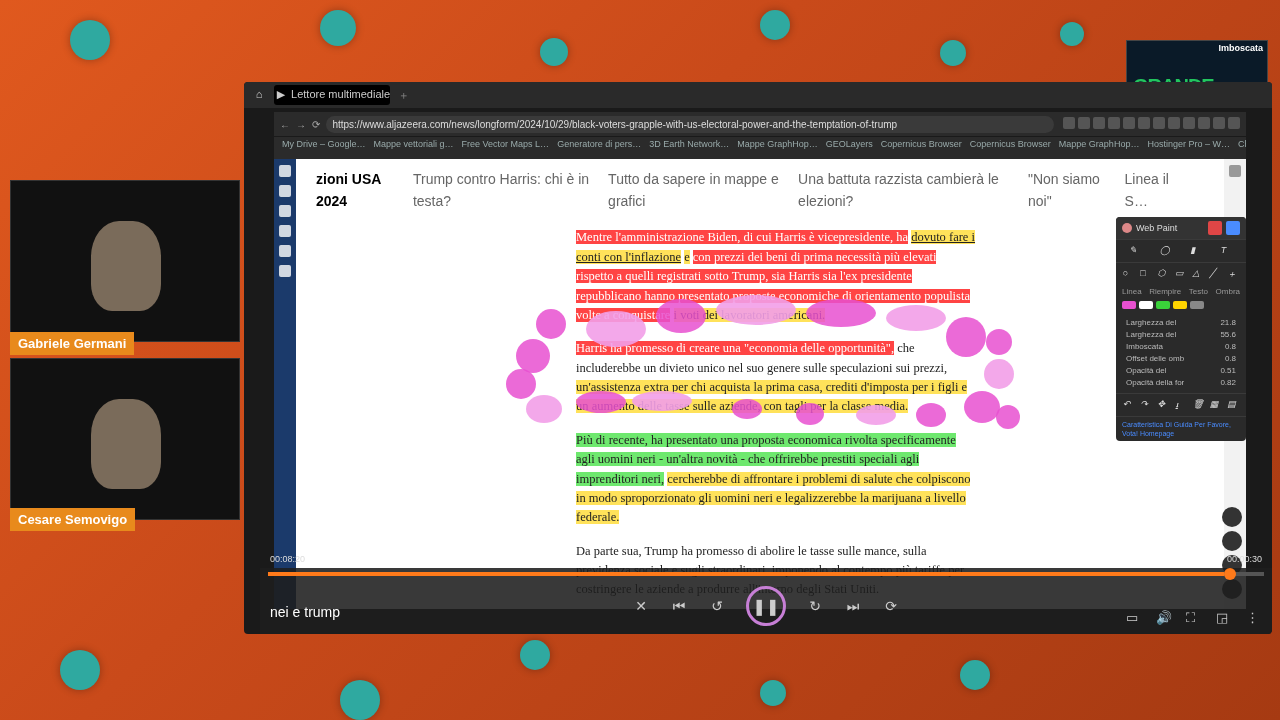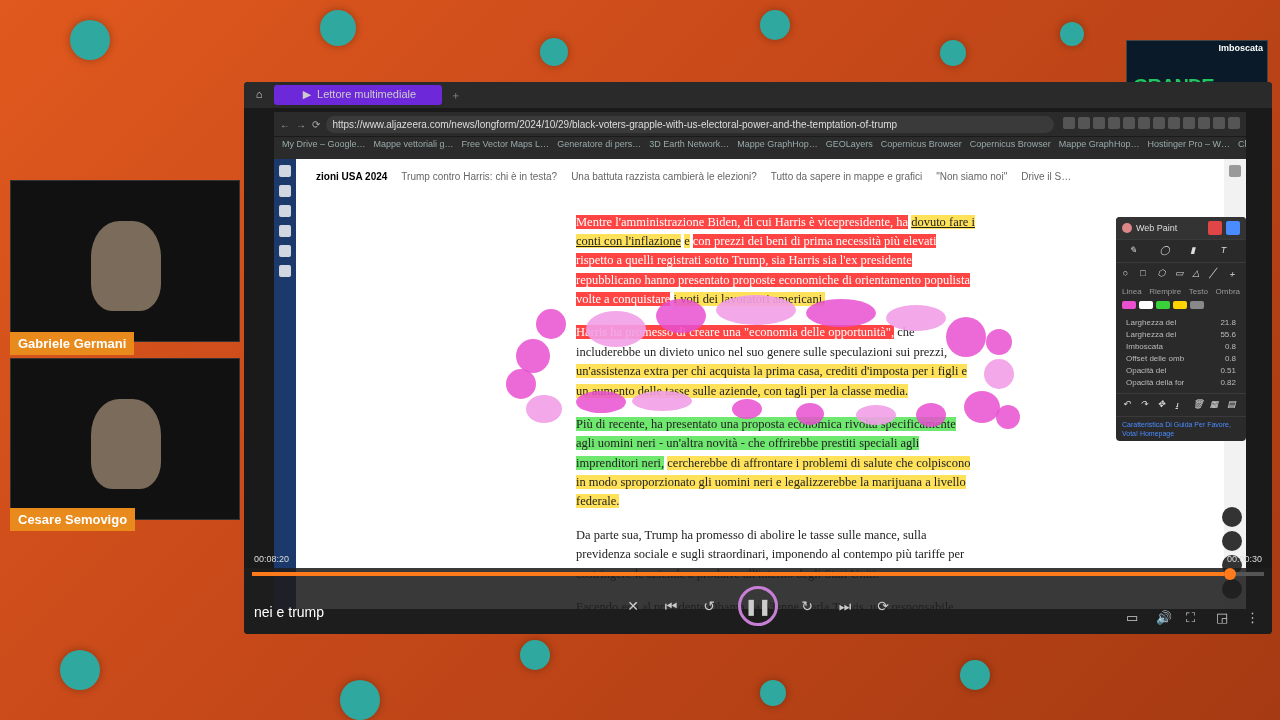--- a/index.html
+++ b/index.html
@@ -32,38 +32,38 @@
 
 #pip{position:absolute;top:40px;right:12px;width:140px;height:95px;background:#0a1a28;border:1px solid #444;overflow:hidden}
 #pip .title{position:absolute;top:2px;right:4px;color:#fff;font-size:9px;font-weight:700}
 #pip .big{position:absolute;top:34px;left:6px;color:#22c55e;font-size:20px;font-weight:900;letter-spacing:-1px}
 #pip .eye{position:absolute;top:46px;left:40px;width:50px;height:40px;background:#8a8a7a;border-radius:50%}
 
 
 #player{position:absolute;top:82px;left:244px;width:1028px;height:552px;background:#1a1a1a;border-radius:4px;overflow:hidden}
 #titlebar{height:26px;background:#2a2a2a;display:flex;align-items:center;gap:8px;padding:0 8px;color:#ccc;font-size:11px}
 #titlebar .home,#titlebar .play{width:14px;height:14px;display:inline-block;text-align:center}
-#titlebar .tab{background:#6d28d9;padding:3px 26px;border-radius:3px}
+#titlebar .tab{background:#000000;padding:3px 0;border-radius:3px}
 #titlebar .plus{color:#888}
 
 
 #browser{position:absolute;top:30px;left:30px;width:972px;height:492px;background:#202124}
 #addrbar{height:24px;background:#2b2b2b;display:flex;align-items:center;gap:6px;padding:0 6px;color:#bbb;font-size:10px}
 #addrbar .nav{color:#aaa}
 #addrbar input{flex:1;background:#3a3a3a;border:none;color:#ddd;font-size:10px;padding:3px 6px;border-radius:10px}
 #addrbar .exticons span{display:inline-block;width:12px;height:12px;background:#555;border-radius:2px;margin-left:3px}
 #bookmarks{height:18px;background:#2b2b2b;display:flex;gap:8px;padding:2px 8px;color:#9aa;font-size:9px;overflow:hidden;border-top:1px solid #1a1a1a}
 #bookmarks span{white-space:nowrap}
 
 
 #page{position:relative;height:450px;background:#fff;display:flex}
 #leftgutter{width:22px;background:#1b3a6b;display:flex;flex-direction:column;align-items:center;gap:8px;padding-top:6px}
 #leftgutter i{width:12px;height:12px;background:#fff;opacity:.8;border-radius:2px}
 #article{flex:1;position:relative;overflow:hidden;padding:10px 40px 10px 20px;font-family:Georgia,serif;color:#222;font-size:12.5px;line-height:1.55}
-#topnav{display:flex;gap:14px;font-size:10px;color:#666;margin-bottom:28px;font-family:Arial}
+#topnav{display:flex;gap:14px;font-size:14px;color:#666;margin-bottom:16px;font-family:Arial}
 #topnav b{color:#000}
 #rightgutter{width:22px;background:#f2f2f2;display:flex;flex-direction:column;align-items:center;gap:8px;padding-top:6px}
 #rightgutter i{width:12px;height:12px;background:#999;border-radius:2px}
 
 
 .pcol{max-width:400px;margin:0 0 14px 260px}
 .hl-y{background:#ffe25a}
 .hl-r{background:#f44;color:#fff}
 .hl-g{background:#6ee86e}
 .ul{text-decoration:underline}
@@ -89,21 +89,21 @@
 #wp .sl .track{flex:1;height:4px;background:#444;border-radius:2px;position:relative}
 #wp .sl .fill{position:absolute;height:4px;background:#4a8cff;border-radius:2px}
 #wp .sl .val{width:22px;text-align:right;font-size:8px;color:#bbb}
 #wp .footer{padding:3px 6px;font-size:7px;color:#4a8cff;border-top:1px solid #3a3a3a;line-height:1.3}
 
 
 #sidetools{position:absolute;right:4px;top:348px;display:flex;flex-direction:column;gap:4px}
 #sidetools i{width:20px;height:20px;background:#333;border-radius:50%;display:block}
 
 
-#transport{position:absolute;left:0;right:0;bottom:0;height:66px;background:rgba(30,30,30,.88);color:#ddd;font-size:10px}
+#transport{position:absolute;left:16px;right:0;bottom:0;height:66px;background:rgba(30,30,30,.88);color:#ddd;font-size:10px}
 #progress{position:relative;height:4px;background:#555;margin:8px 8px 0 8px}
 #progress .fill{position:absolute;height:4px;background:#ff7a1a;width:96%}
 #progress .knob{position:absolute;top:-4px;width:12px;height:12px;background:#ff7a1a;border-radius:50%;left:96%}
 #times{display:flex;justify-content:space-between;padding:0 10px;margin-top:-14px;font-size:9px}
 #subtitle{position:absolute;left:10px;bottom:14px;font-size:14px;color:#fff}
 #controls{position:absolute;left:0;right:0;bottom:8px;display:flex;justify-content:center;gap:20px;align-items:center}
 #controls i{width:18px;height:18px;color:#ccc;display:inline-flex;align-items:center;justify-content:center;font-style:normal;font-size:14px}
 #controls .big{width:34px;height:34px;border:3px solid #c77fd6;border-radius:50%;font-size:16px}
 #rightctl{position:absolute;right:10px;bottom:8px;display:flex;gap:14px}
 #rightctl i{width:16px;height:16px;color:#ccc;font-style:normal;font-size:13px}
@@ -183,24 +183,24 @@
           <i></i>
           <i></i>
           <i></i>
           <i></i>
         </div>
 
         <div id="article">
           <div id="topnav">
             <b>zioni USA 2024</b>
             <span>Trump contro Harris: chi è in testa?</span>
+            <span>Tutto da sapere in mappe e grafici</span>
             <span>Una battuta razzista cambierà le elezioni?</span>
-            <span>Tutto da sapere in mappe e grafici</span>
             <span>"Non siamo noi"</span>
-            <span>Drive il S…</span>
+            <span>Linea il S…</span>
           </div>
 
           <p class="pcol">
             <span class="hl-r">Mentre l'amministrazione Biden, di cui Harris è vicepresidente, ha</span>
             <span class="hl-y ul">dovuto fare i conti con l'inflazione</span>
             <span class="hl-y">e</span>
             <span class="hl-r">con prezzi dei beni di prima necessità più elevati rispetto a quelli registrati sotto Trump, sia Harris sia l'ex presidente repubblicano hanno presentato proposte economiche di orientamento populista volte a conquistare</span>
             <span class="hl-y">i voti dei lavoratori americani.</span>
           </p>
           <p class="pcol">

